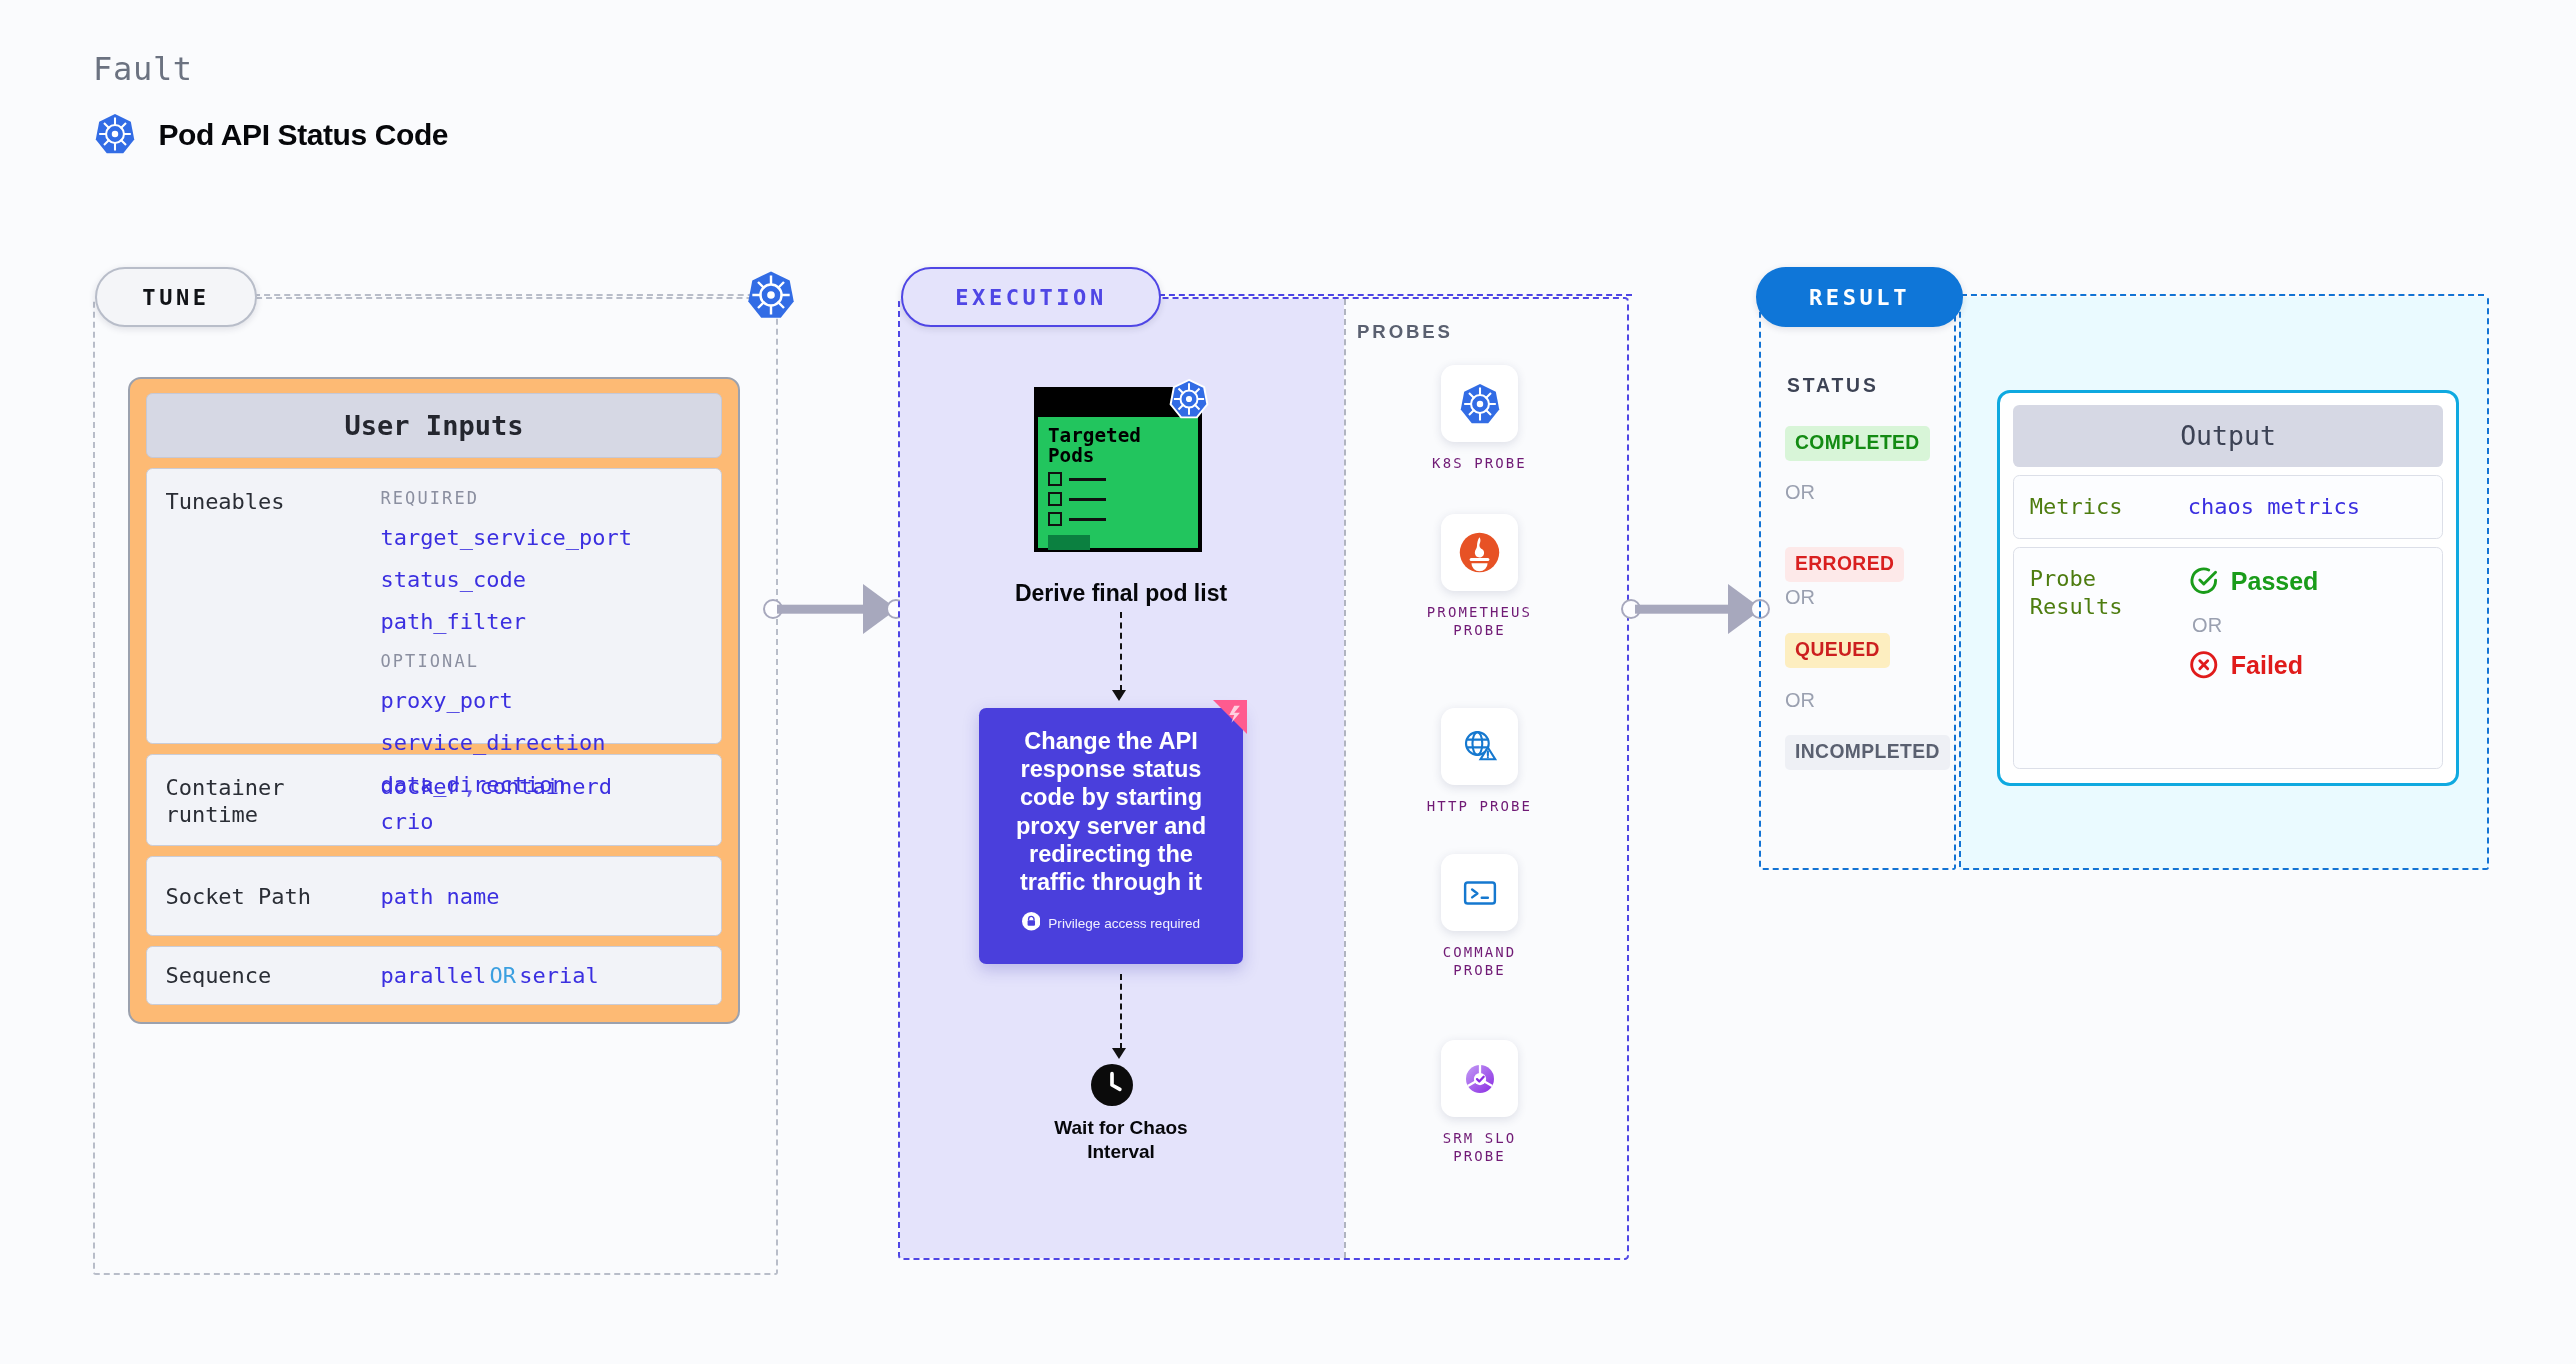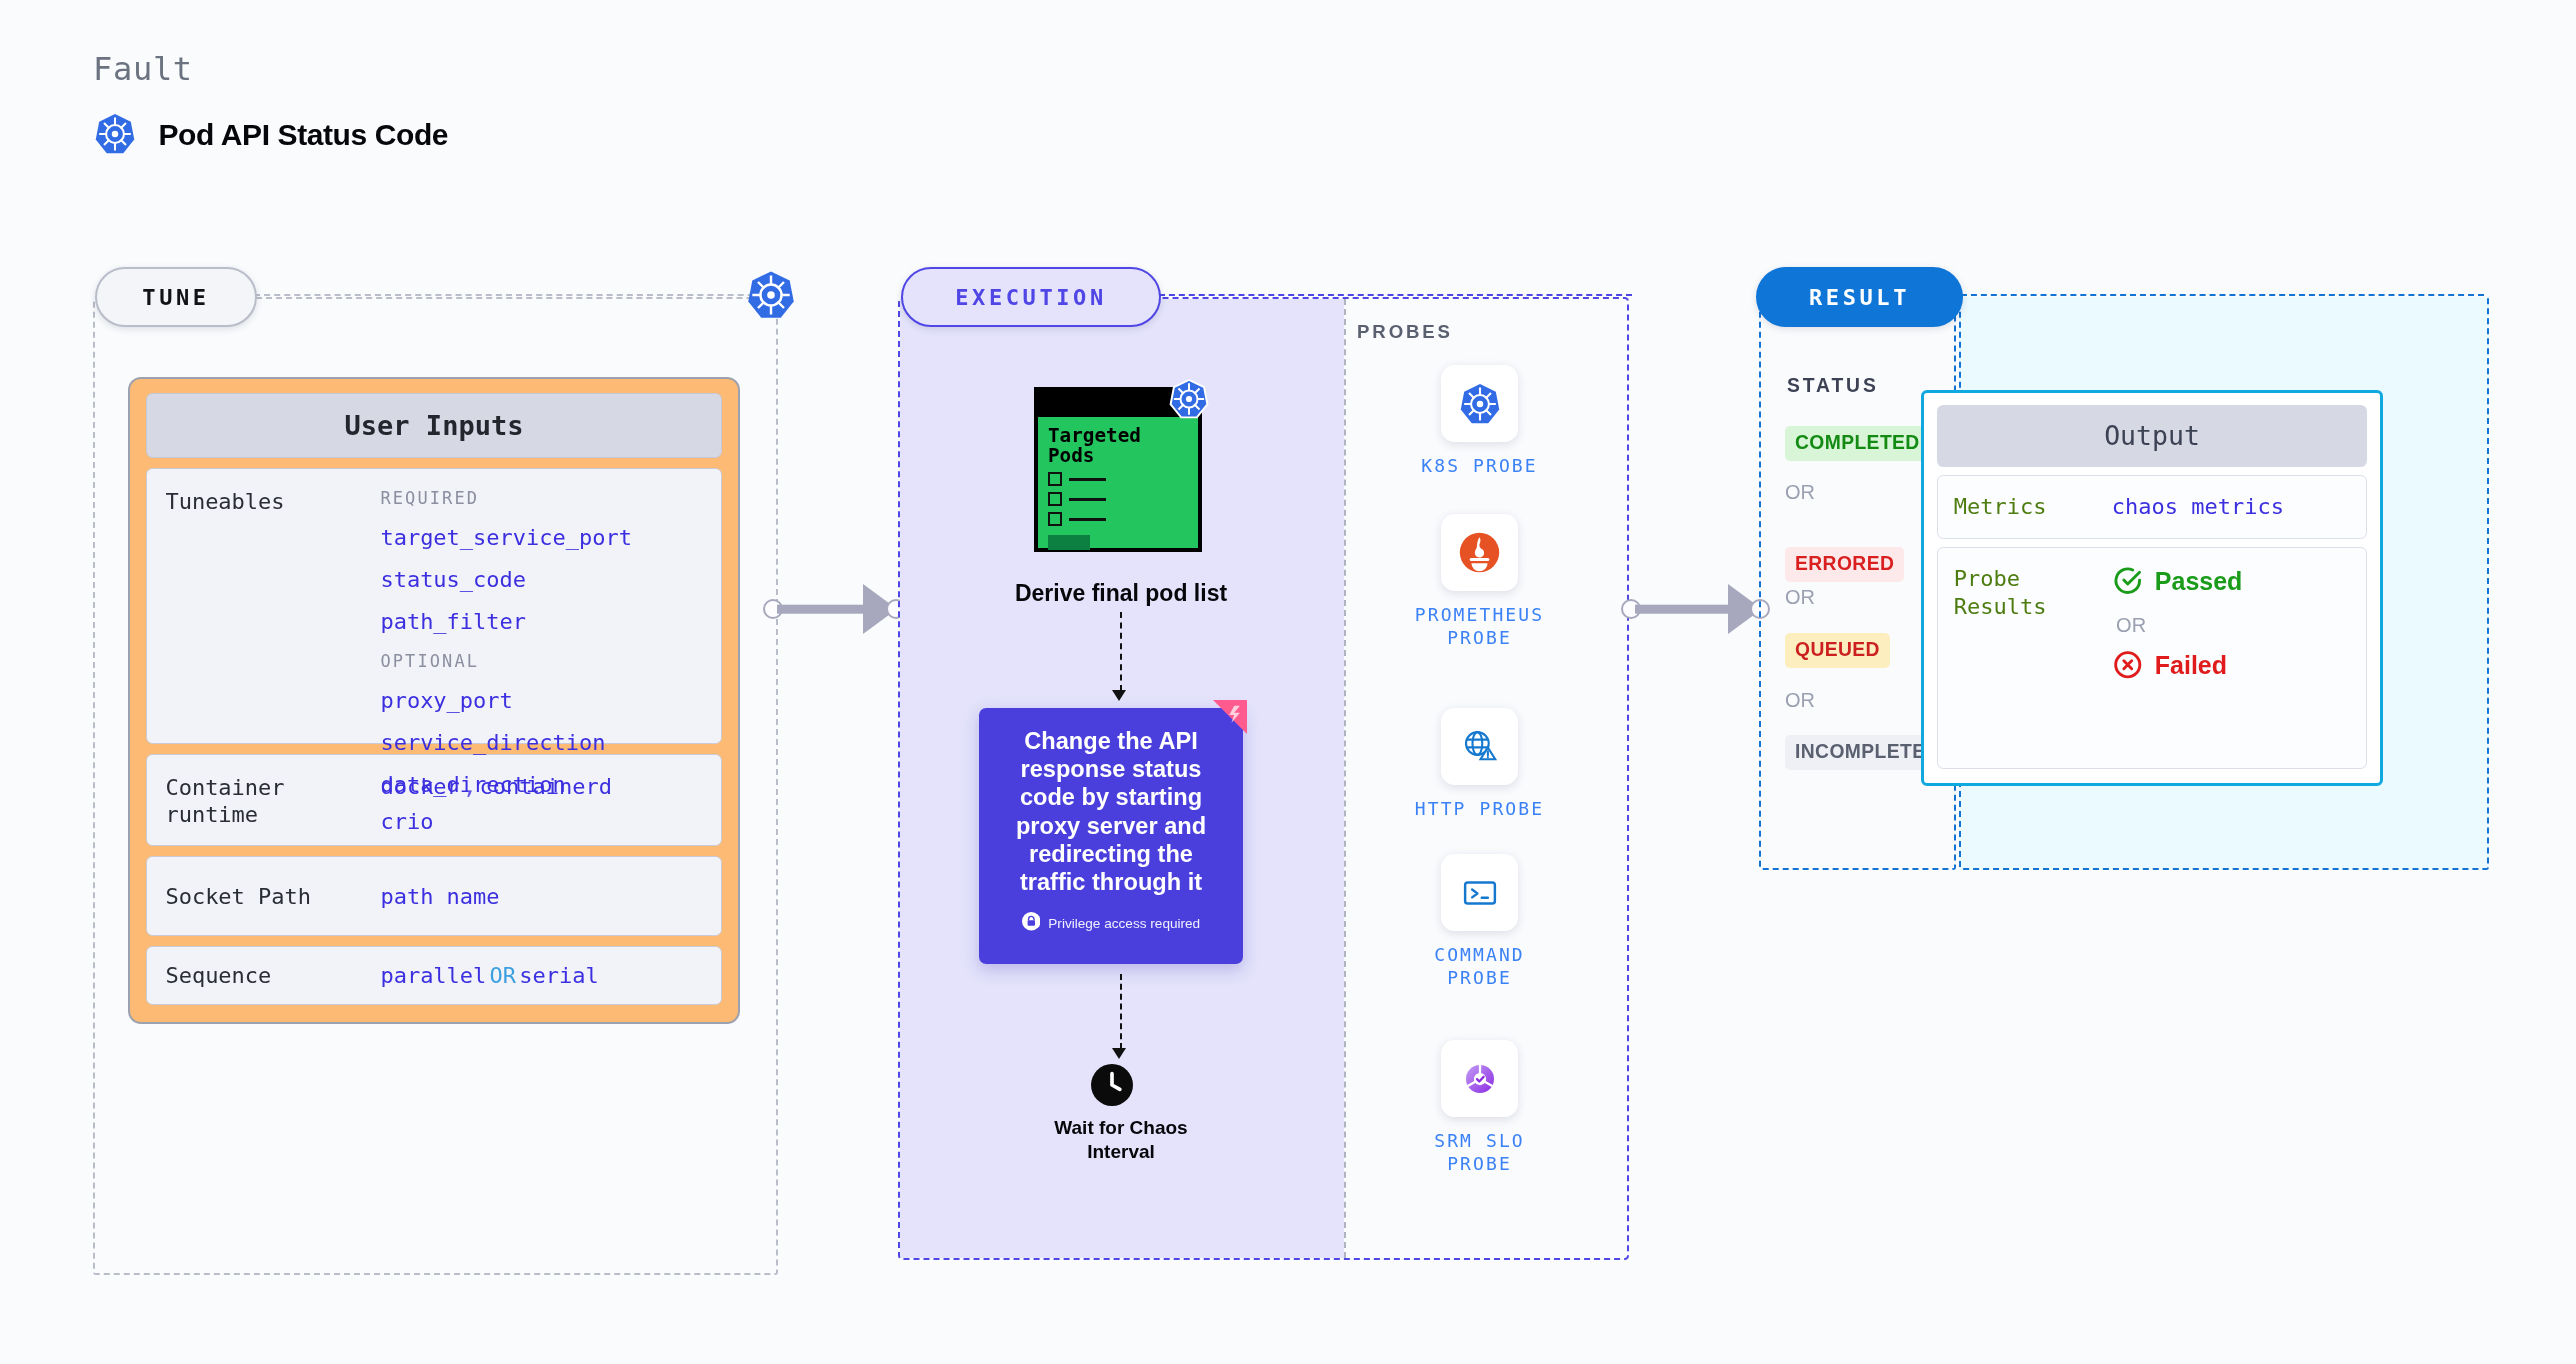--- a/index.html
+++ b/index.html
@@ -84,40 +84,40 @@
 
   #clock{position:absolute;left:1091px;top:1064px;width:42px;height:42px;}
   #clock-caption{position:absolute;left:917px;top:1116px;width:408px;text-align:center;
     font-size:19px;font-weight:bold;color:#06070a;line-height:1.25;}
 
   #probes-title{position:absolute;left:1357px;top:321px;font-size:18.6px;letter-spacing:2.9px;
     color:#5a6070;font-weight:bold;}
   .probe{position:absolute;width:165px;text-align:center;}
   .probe .tile{width:77px;height:77px;margin:0 auto;background:#fff;border-radius:13.6px;
     box-shadow:0 2.9px 9.3px rgba(40,50,90,.13);display:flex;align-items:center;justify-content:center;}
-  .probe .nm{margin-top:11.5px;font-family:"DejaVu Sans Mono",monospace;font-size:18px;
-    letter-spacing:2.1px;color:#3b82f6;line-height:1.3;}
+  .probe .nm{margin-top:11.5px;font-family:"DejaVu Sans Mono",monospace;font-size:14px;
+    letter-spacing:2.1px;color:#701a75;line-height:1.3;}
 
   
   #res-box{left:1759px;top:297px;width:197px;height:573px;
     border:2.9px dashed #1273d4;border-radius:2.9px;box-sizing:border-box;}
   #res-pill{left:1756px;top:267px;width:203px;height:56px;background:#0f76d8;
     border:2.1px solid #0f76d8;color:#fff;font-size:22px;}
   #res-dash{position:absolute;left:1961px;top:294px;width:523px;height:0;border-top:2.9px dashed #1273d4;}
   #out-box{left:1959px;top:297px;width:530px;height:573px;
     border:2.9px dashed #1273d4;border-top:none;border-radius:0 0 2.9px 2.9px;background:#eafaff;box-sizing:border-box;}
 
   #status-title{position:absolute;left:1787px;top:375px;font-size:19.3px;letter-spacing:2.9px;
     color:#3c4254;font-weight:bold;}
   .sbadge{position:absolute;left:1785px;border-radius:5px;font-size:19.3px;font-weight:bold;
     padding:6.4px 10px;letter-spacing:0.4px;}
   .orlbl{position:absolute;left:1785px;font-size:20px;color:#9aa0b0;}
 
-  #out-card{position:absolute;left:1921px;top:390px;width:462px;
-    background:#fff;border:3.6px solid #0fa9e0;border-radius:6px;padding:11.5px 13px 14.3px 13px;box-sizing:border-box;}
+  #out-card{position:absolute;left:1997px;top:390px;width:462px;
+    background:#fff;border:3.6px solid #0fa9e0;border-radius:13px;padding:11.5px 13px 14.3px 13px;box-sizing:border-box;}
   #out-head{background:#d6d8e4;border-radius:6.4px;height:62px;display:flex;align-items:center;
     justify-content:center;font-size:26.5px;color:#3c4254;font-family:"DejaVu Sans Mono",monospace;}
   .obox{border:0.7px solid #dcdfe8;border-radius:6.4px;margin-top:8.6px;display:flex;padding:17px 15.8px;box-sizing:border-box;background:#fcfdff;}
   .obox .lbl{width:158px;flex:0 0 158px;font-size:22px;color:#4d7c0f;line-height:1.25;}
   .pr-row{display:flex;align-items:center;gap:11.5px;}
   .pr-row .t{font-size:25px;font-weight:bold;}
 
   
   .conn{position:absolute;height:50px;}
   .conn .dot{position:absolute;top:50%;transform:translateY(-50%);width:20px;height:20px;

